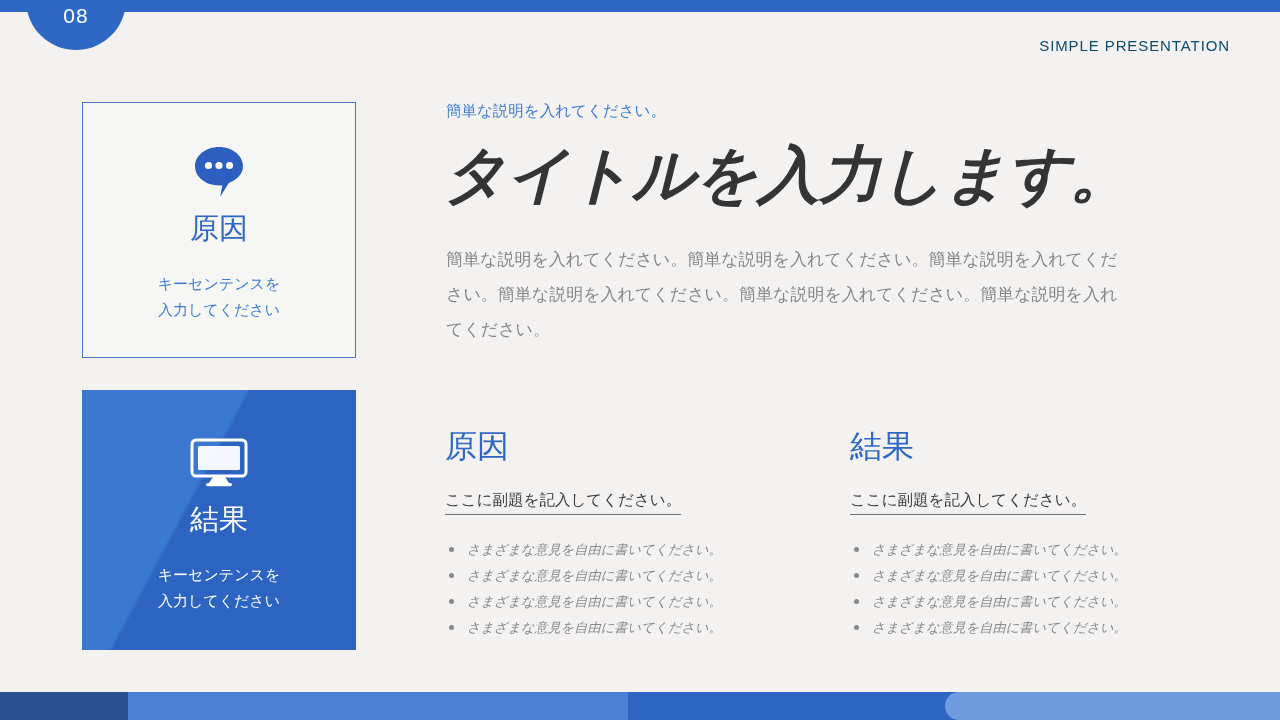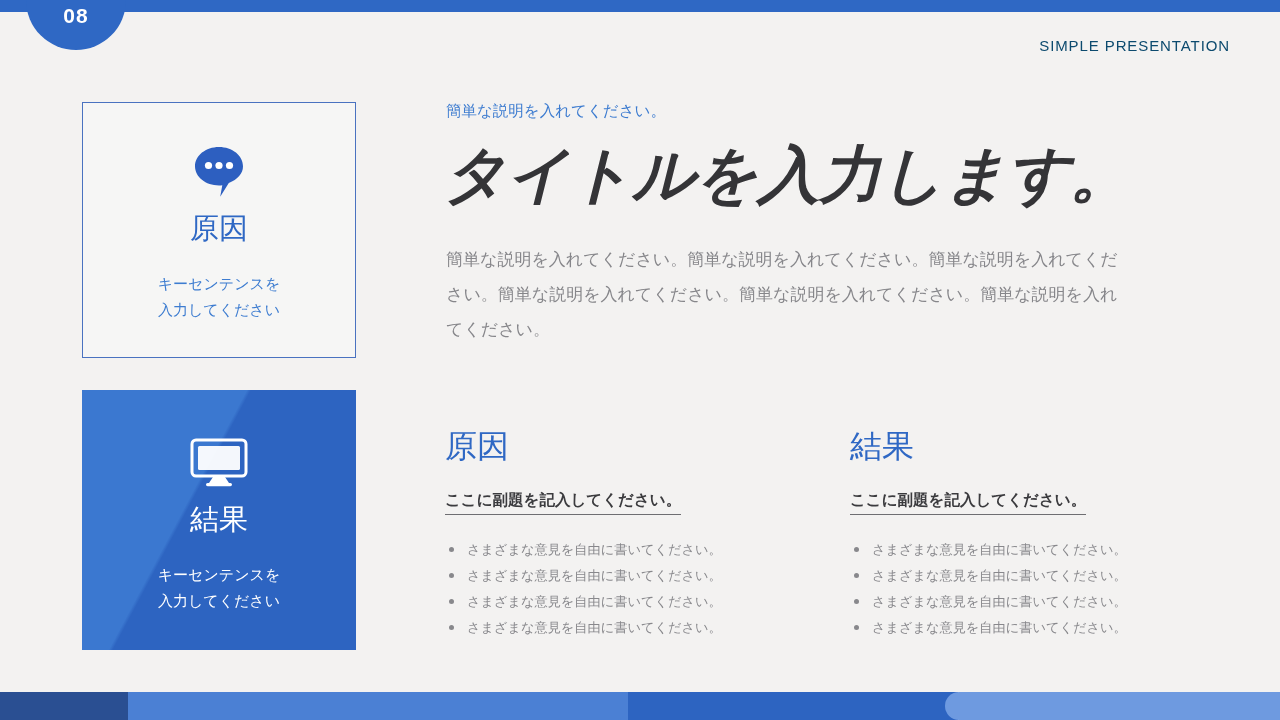--- a/index.html
+++ b/index.html
@@ -32,21 +32,21 @@
     background: #2f68c4;
     display: flex;
     align-items: flex-end;
     justify-content: center;
     padding-bottom: 22px;
   }
   .page-badge span {
     color: #ffffff;
     font-size: 21px;
     letter-spacing: 1px;
-    font-weight: 700;
+    font-weight: 400;
   }
 
   
   .header-label {
     position: absolute;
     top: 37px; right: 50px;
     font-size: 15px;
     letter-spacing: 0.9px;
     color: #0c4a6e;
   }
@@ -132,27 +132,27 @@
 
   .col-heading {
     font-size: 32px;
     color: #2f68c4;
     font-weight: 400;
     line-height: 1;
   }
   .col-subhead {
     margin-top: 28px;
     font-size: 15.5px;
-    font-weight: 700;
+    font-weight: 400;
     color: #3b3b3e;
     border-bottom: 1.5px solid #6e6e72;
     display: inline-block;
     padding-bottom: 3px;
   }
-  .bullets { margin-top: 22px; list-style: none; }
+  .bullets { margin-top: 22px; list-style: none; font-style: italic; }
   .bullets li {
     position: relative;
     padding-left: 22px;
     font-size: 13.2px;
     line-height: 1.96;
     color: #88888c;
   }
   .bullets li::before {
     content: "";
     position: absolute;

